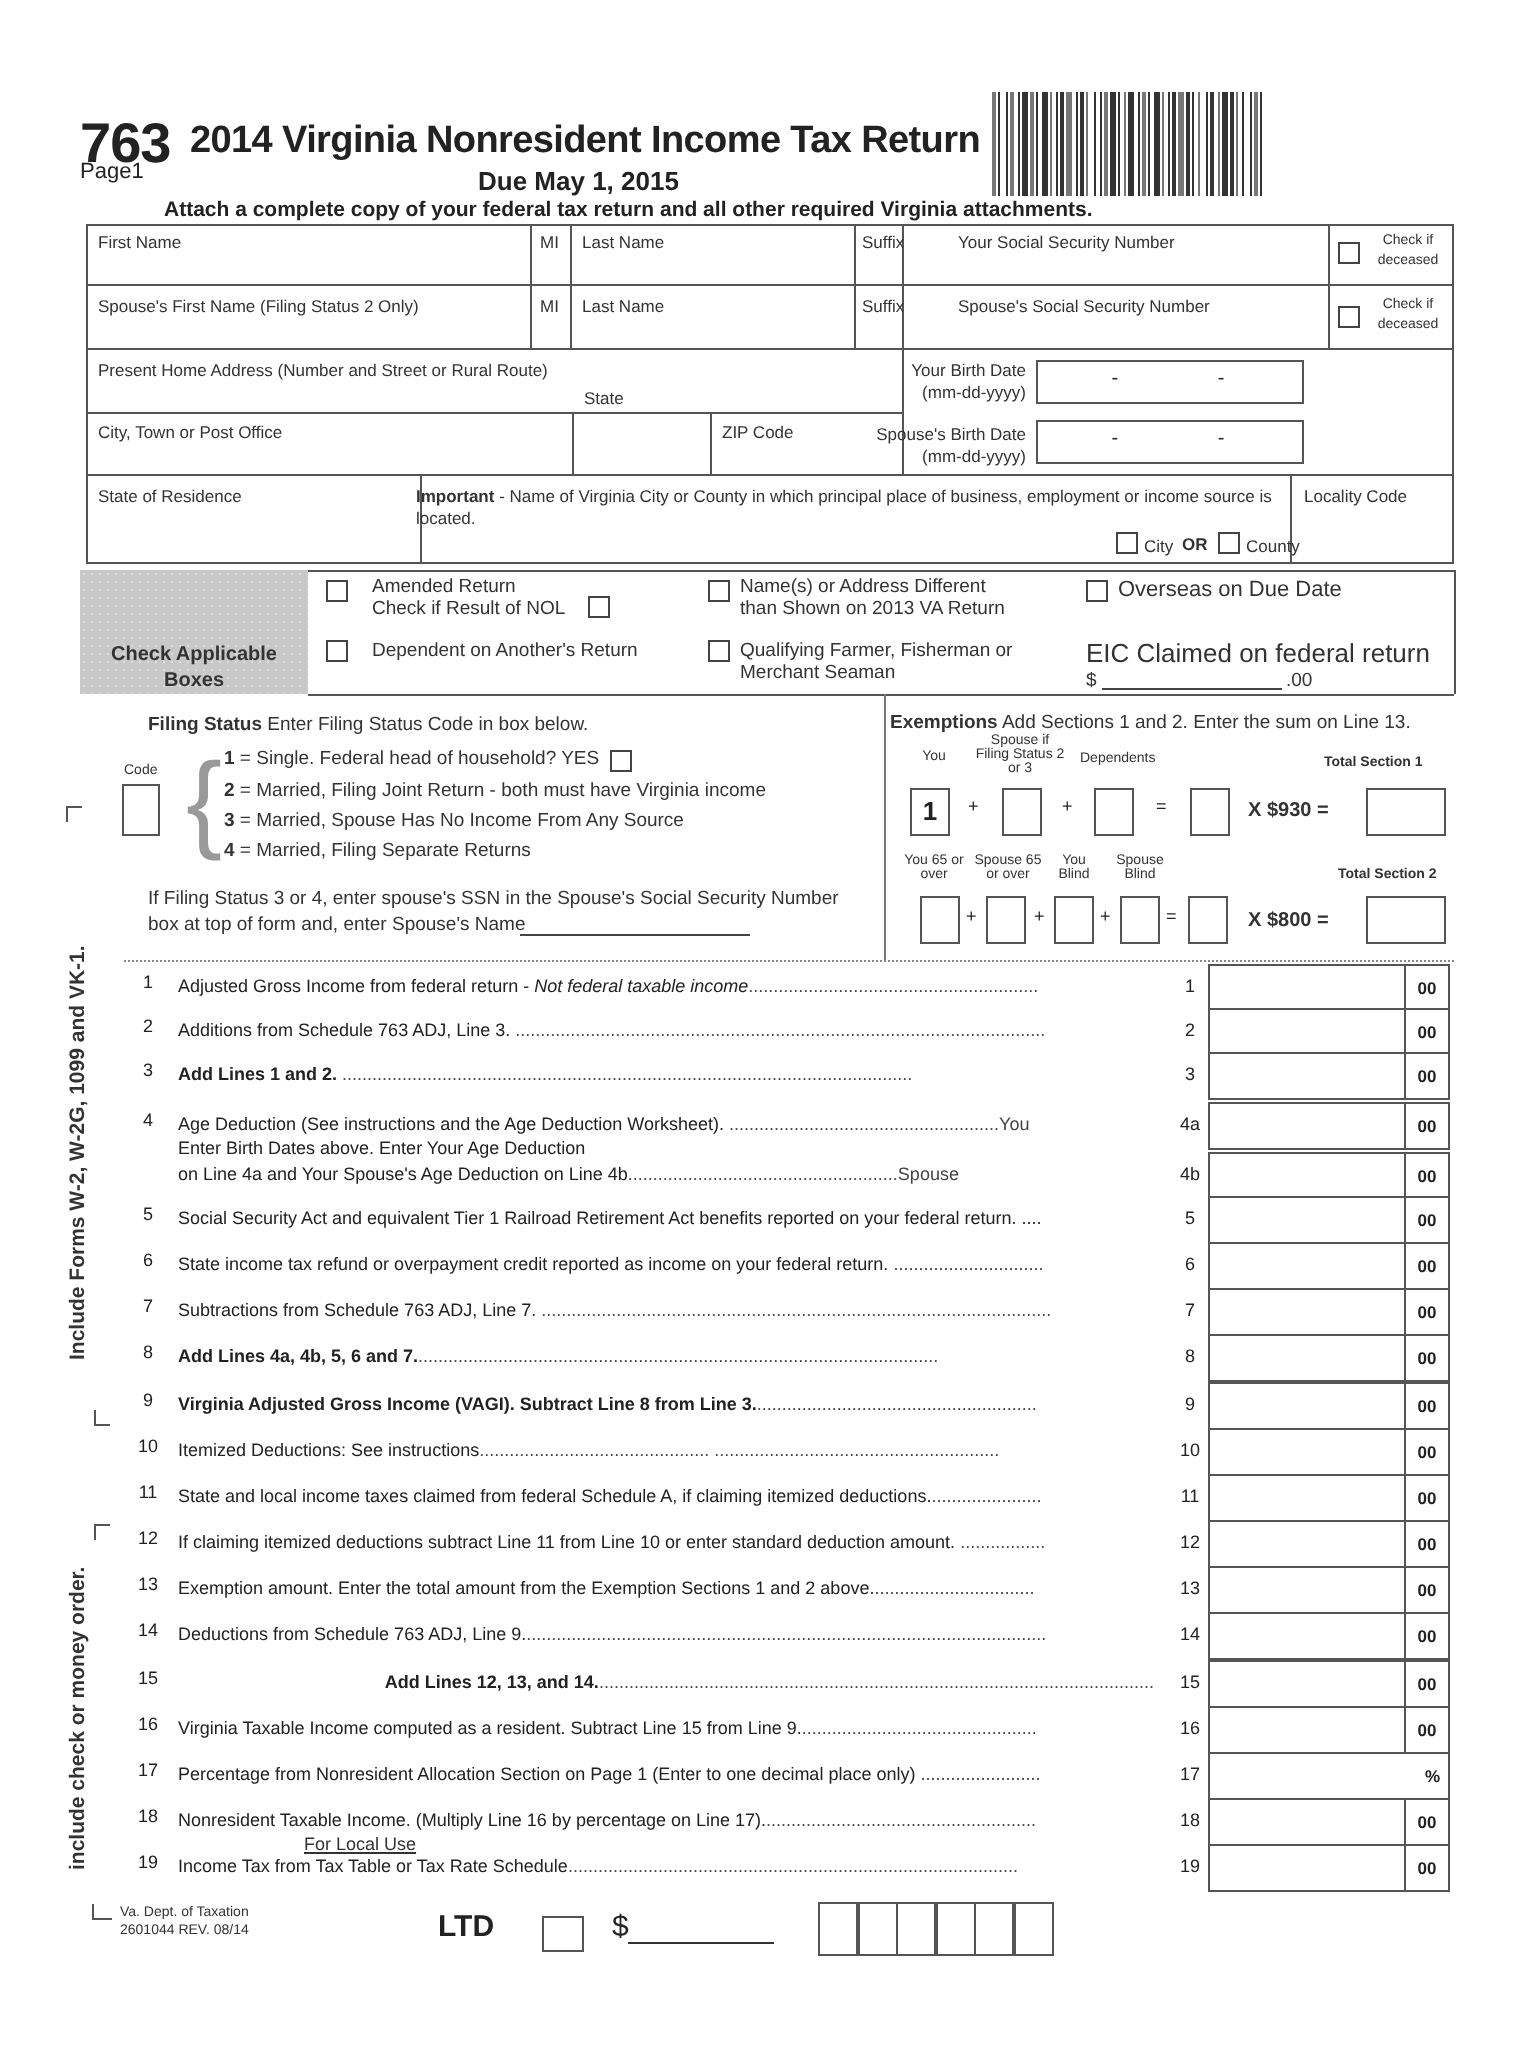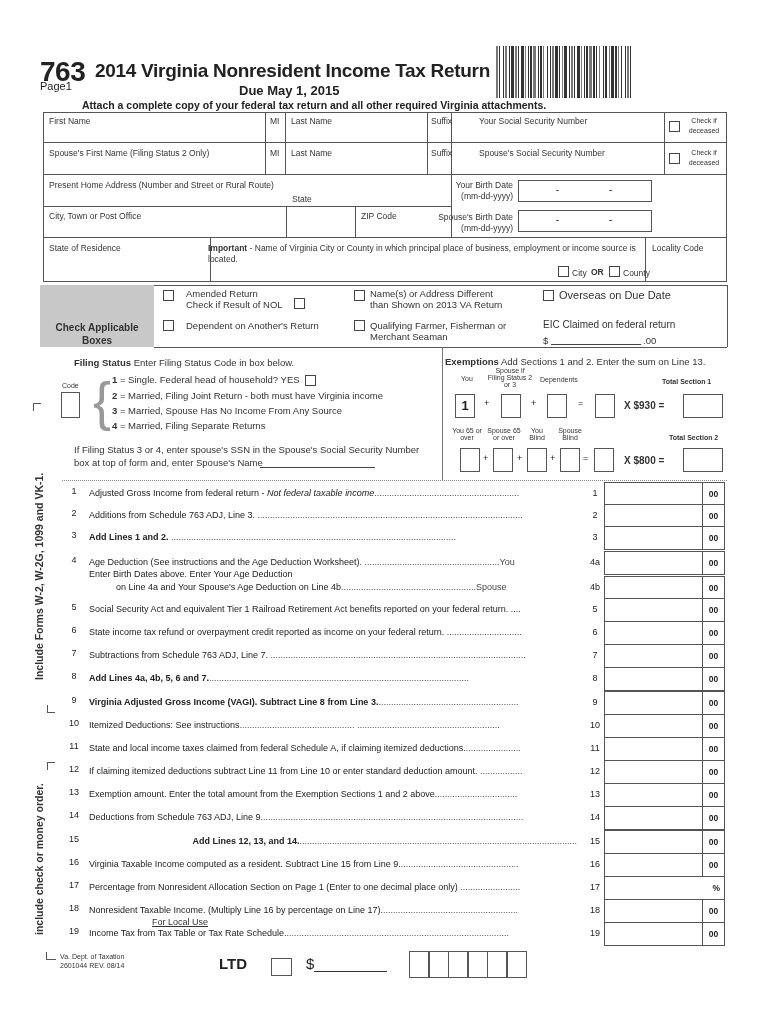--- a/index.html
+++ b/index.html
@@ -226,21 +226,21 @@
 <div class="cb" style="left:163px;top:320px;"></div>
 <div class="lbl t95" style="left:186px;top:320px;font-size:9.5px;">Dependent on Another's Return</div>
 
 <div class="cb" style="left:354px;top:290px;"></div>
 <div class="lbl t95" style="left:370px;top:288px;width:140px;line-height:11px;font-size:9.5px;">Name(s) or Address Different than Shown on 2013 VA Return</div>
 <div class="cb" style="left:354px;top:320px;"></div>
 <div class="lbl t95" style="left:370px;top:320px;width:150px;line-height:11px;font-size:9.5px;">Qualifying Farmer, Fisherman or Merchant Seaman</div>
 
 <div class="cb" style="left:543px;top:290px;"></div>
 <div class="lbl t95" style="left:559px;top:289px;font-size:11px;">Overseas on Due Date</div>
-<div class="lbl t95" style="left:543px;top:319px;font-size:10px;">EIC Claimed on federal return</div>
+<div class="lbl t95" style="left:543px;top:319px;font-size:13px;">EIC Claimed on federal return</div>
 <div class="lbl t95" style="left:543px;top:335px;font-size:9.5px;">$</div>
 <div class="abs" style="left:551px;top:344px;width:90px;border-bottom:1px solid #444;height:1px;"></div>
 <div class="abs" style="left:551px;top:333px;width:90px;height:11px;"></div>
 <div class="lbl t95" style="left:643px;top:335px;font-size:9.5px;">.00</div>
 
 <div class="vline" style="left:442px;top:347px;height:133px;background:#777;"></div>
 
 <div class="lbl" style="left:74px;top:357px;font-size:9.5px;">
   <b>Filing Status</b><span> Enter Filing Status Code in box below.</span>
 </div>
@@ -323,21 +323,21 @@
     <div class="amt" style="top: 526px;">
       <div class="cents">00</div>
     </div>
     <div class="ln-num" style="top: 555px;">4</div>
     <div class="ln-txt" style="top: 557px; width: 486px; overflow: hidden;"><span>Age Deduction (See instructions and the Age Deduction Worksheet). </span><span class="dots">......................................................You</span></div>
     <div class="ln-txt" style="top: 569px;">Enter Birth Dates above. Enter Your Age Deduction</div>
     <div class="ln-ref" style="top: 557px;">4a</div>
     <div class="amt" style="top: 551px;">
       <div class="cents">00</div>
     </div>
-    <div class="ln-txt" style="top: 582px; width: 488px; overflow: hidden; text-align: left; margin-left: 27px;"><span>on Line 4a and Your Spouse's Age Deduction on Line 4b</span><span class="dots">......................................................Spouse</span></div>
+    <div class="ln-txt" style="top: 582px; width: 488px; overflow: hidden; text-align: left;"><span>on Line 4a and Your Spouse's Age Deduction on Line 4b</span><span class="dots">......................................................Spouse</span></div>
     <div class="ln-ref" style="top: 582px;">4b</div>
     <div class="amt" style="top: 576px;">
       <div class="cents">00</div>
     </div>
     <div class="ln-num" style="top: 602px;">5</div>
     <div class="ln-txt" style="top: 604px; width: 488px; overflow: hidden;"><span>Social Security Act and equivalent Tier 1 Railroad Retirement Act benefits reported on your federal return. ....</span></div>
     <div class="ln-ref" style="top: 604px;">5</div>
     <div class="amt" style="top: 598px;">
       <div class="cents">00</div>
     </div>

